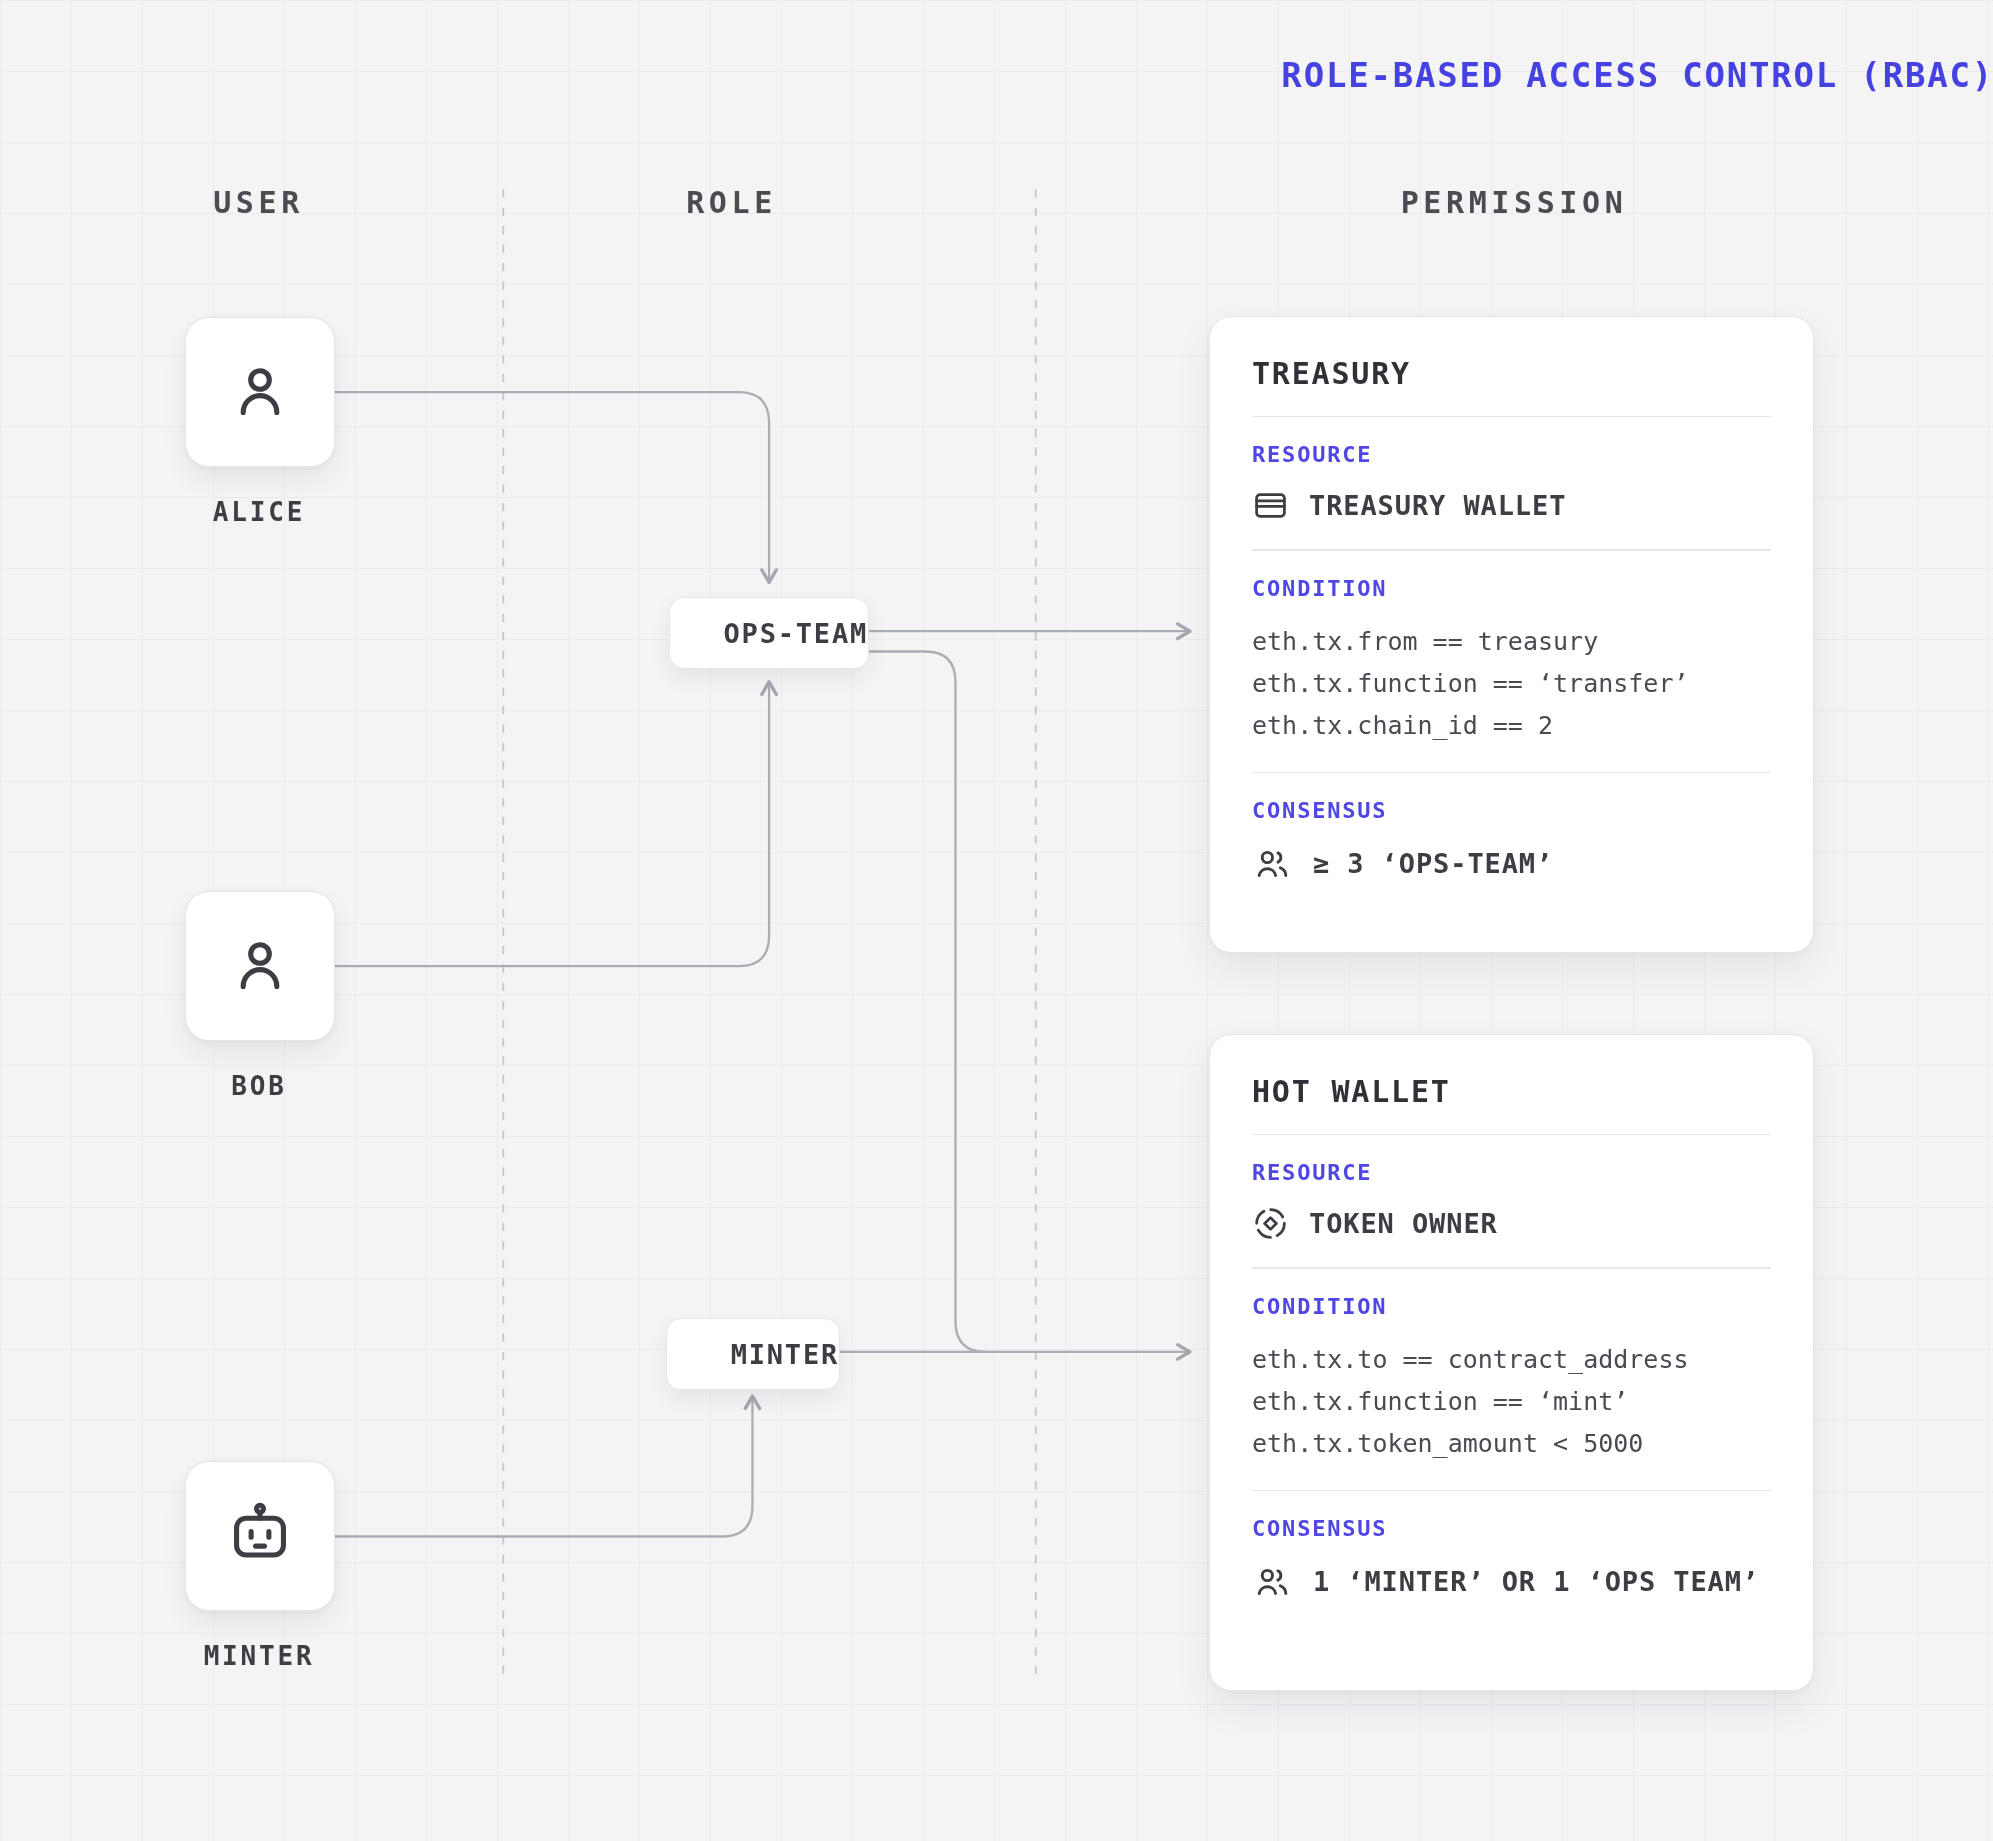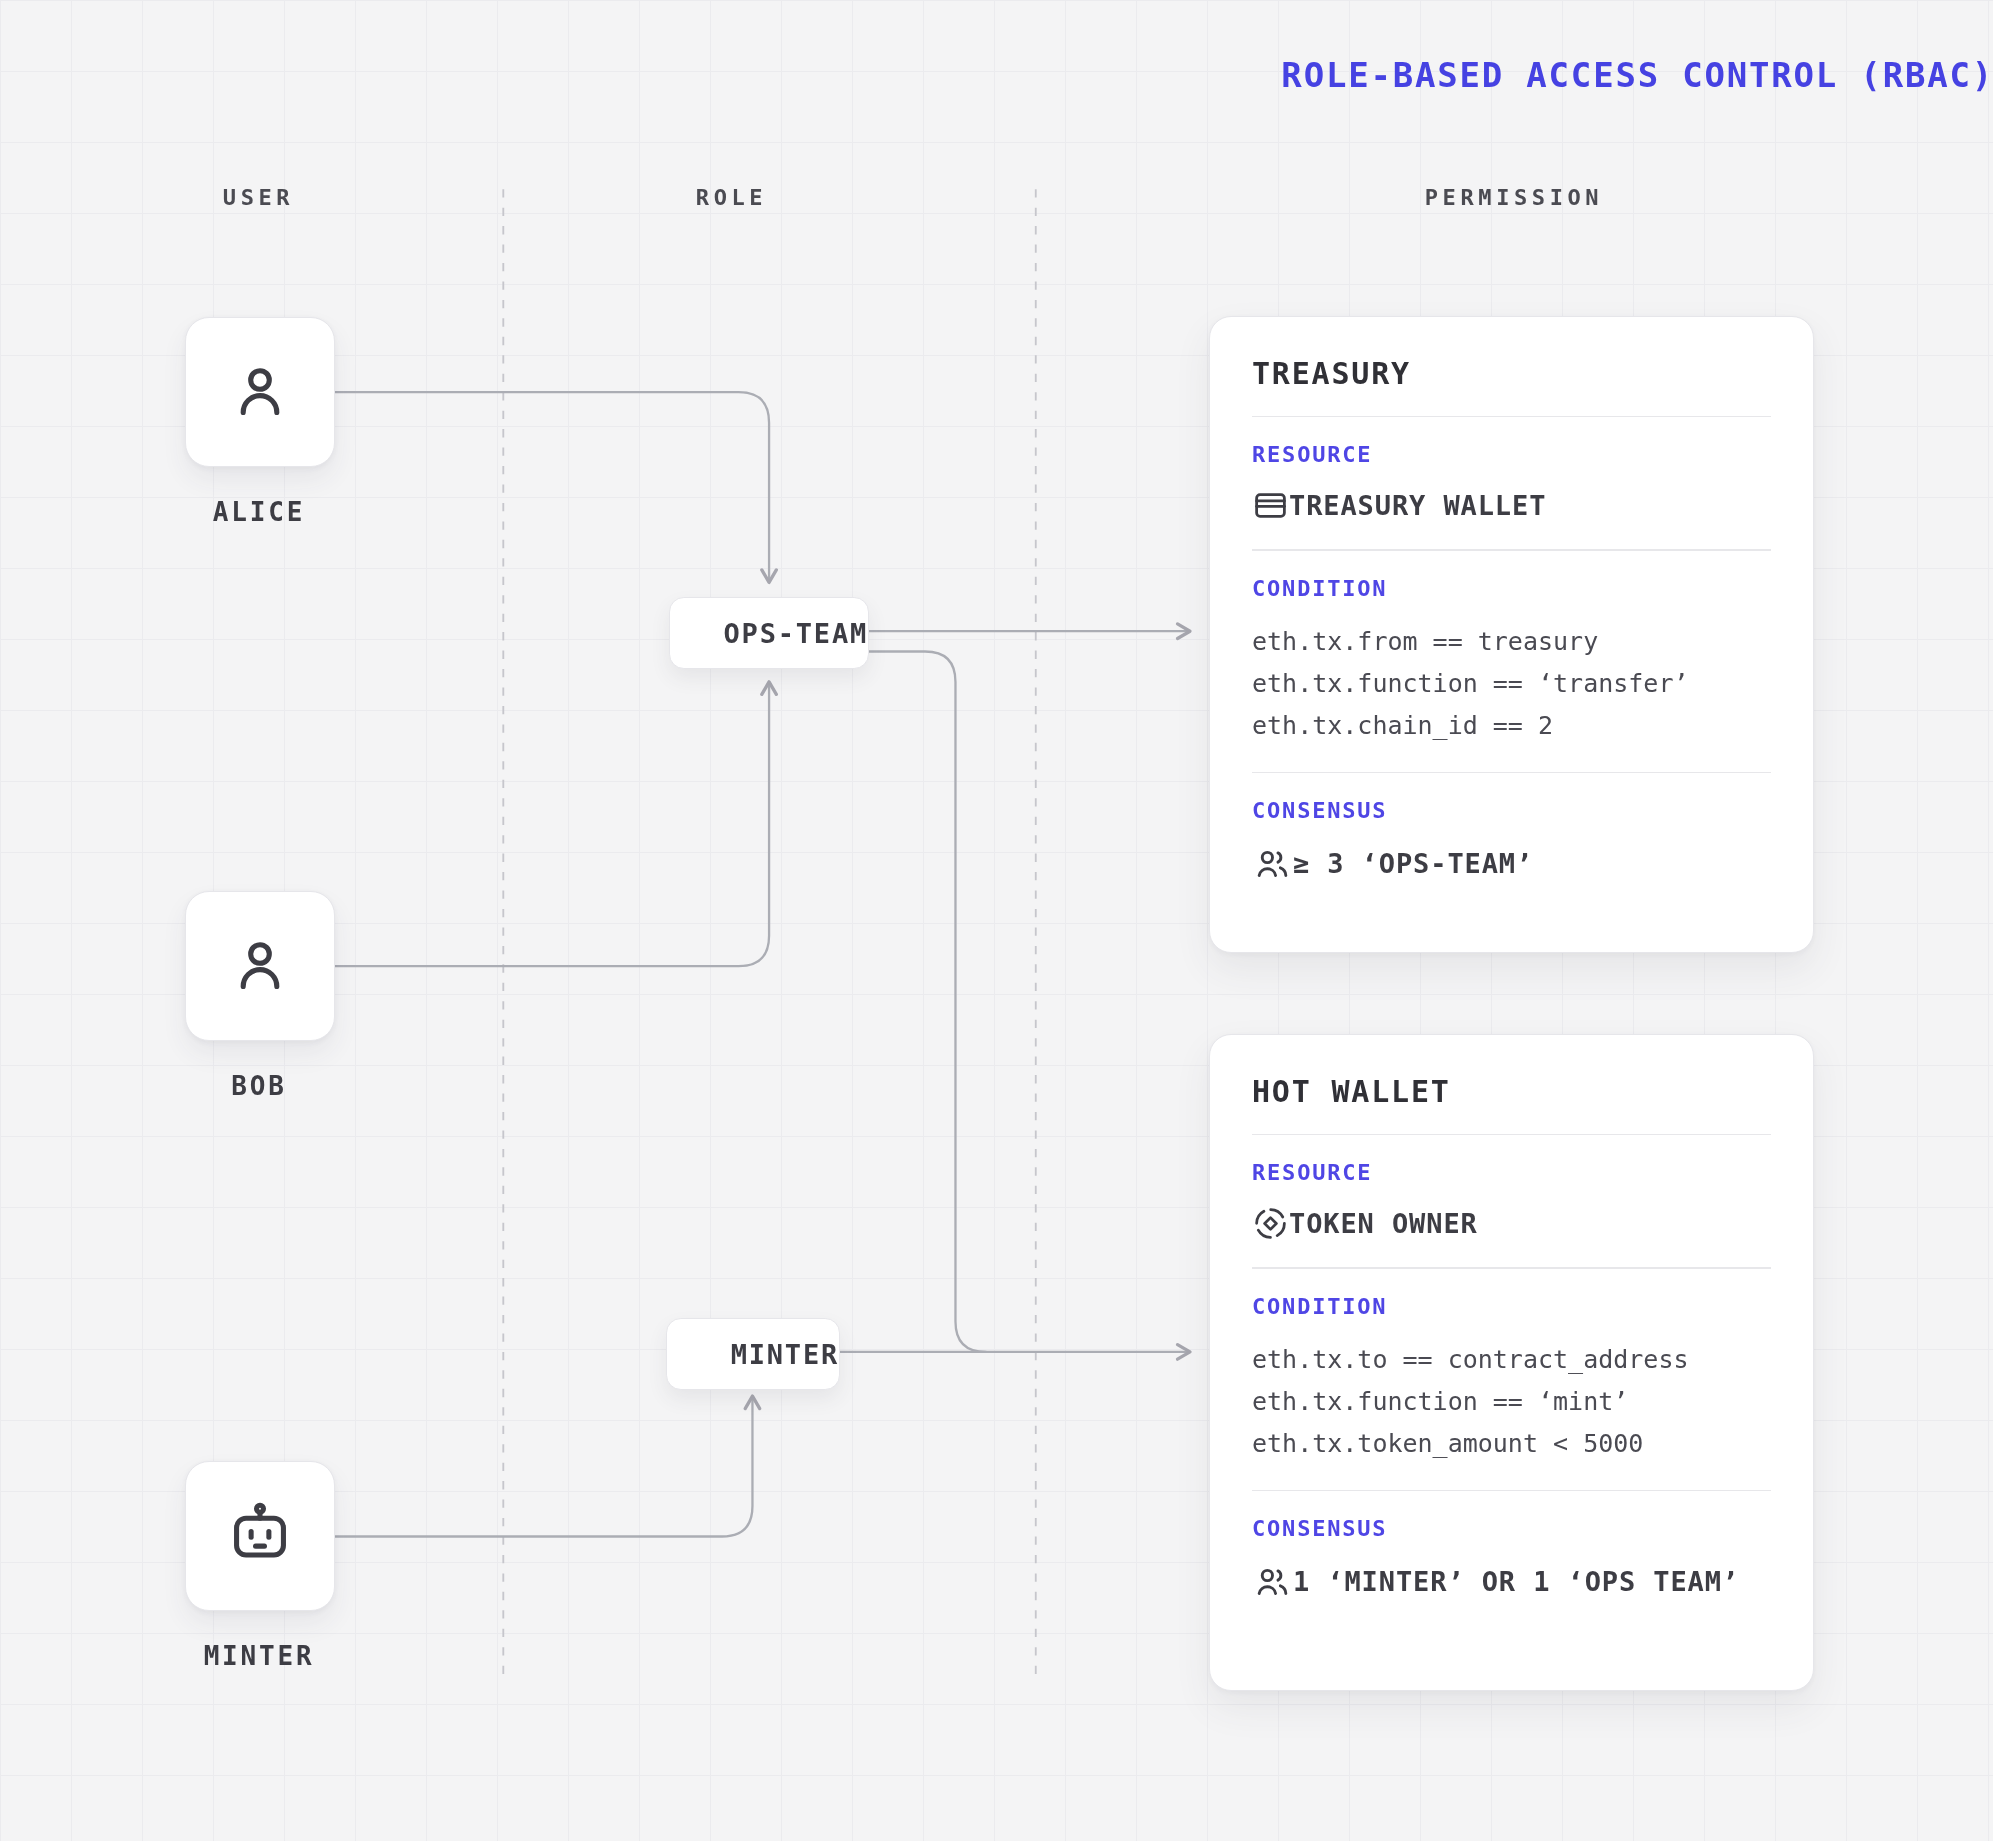--- a/index.html
+++ b/index.html
@@ -14,21 +14,21 @@
     font-family:"DejaVu Sans Mono", monospace;
     overflow:hidden;
   }
   .diagram-title{
     position:absolute;top:55px;left:0;width:100%;
     text-align:right;font-size:34px;font-weight:bold;
     letter-spacing:1.8px;color:#4642e2;
   }
   .col-header{
     position:absolute;top:185px;text-align:center;
-    font-size:22px;font-weight:bold;letter-spacing:4.6px;color:#4b4b52;
+    font-size:30px;font-weight:bold;letter-spacing:4.6px;color:#4b4b52;
   }
   .col-header.user{left:166px;width:185px;}
   .col-header.role{left:639px;width:185px;}
   .col-header.permission{left:1357px;width:314px;}
 
   .user-node{position:absolute;width:148px;}
   .user-card{
     width:148px;height:148px;background:#fff;
     border:1.4px solid #e6e6ea;border-radius:24px;
     box-shadow:0 13px 26px rgba(60,60,80,.07),0 1.8px 5.5px rgba(60,60,80,.05);
@@ -60,21 +60,21 @@
   }
   .perm-card.treasury{left:1209px;top:316px;height:637px;}
   .perm-card.hotwallet{left:1209px;top:1034px;height:657px;}
   .perm-title{font-size:30px;font-weight:bold;color:#303036;letter-spacing:1.8px;}
   .perm-divider{height:1.4px;background:#e7e7ea;margin:25px 0;}
   .section-label{
     font-size:22px;font-weight:bold;color:#4f46e5;
     letter-spacing:1.8px;margin-bottom:20px;
   }
   .resource-row,.consensus-row{
-    display:flex;align-items:center;
+    display:flex;align-items:center;gap:20px;
     font-size:27px;font-weight:bold;color:#3d3d44;letter-spacing:0.9px;
   }
   .code-line{font-size:25px;color:#4a4a52;line-height:42px;white-space:pre;}
   .icon-dark{color:#3d3d44;flex:0 0 auto;display:flex;}
 
   .edges{position:absolute;left:0;top:0;pointer-events:none;}
 </style>
 </head>
 <body>
 

